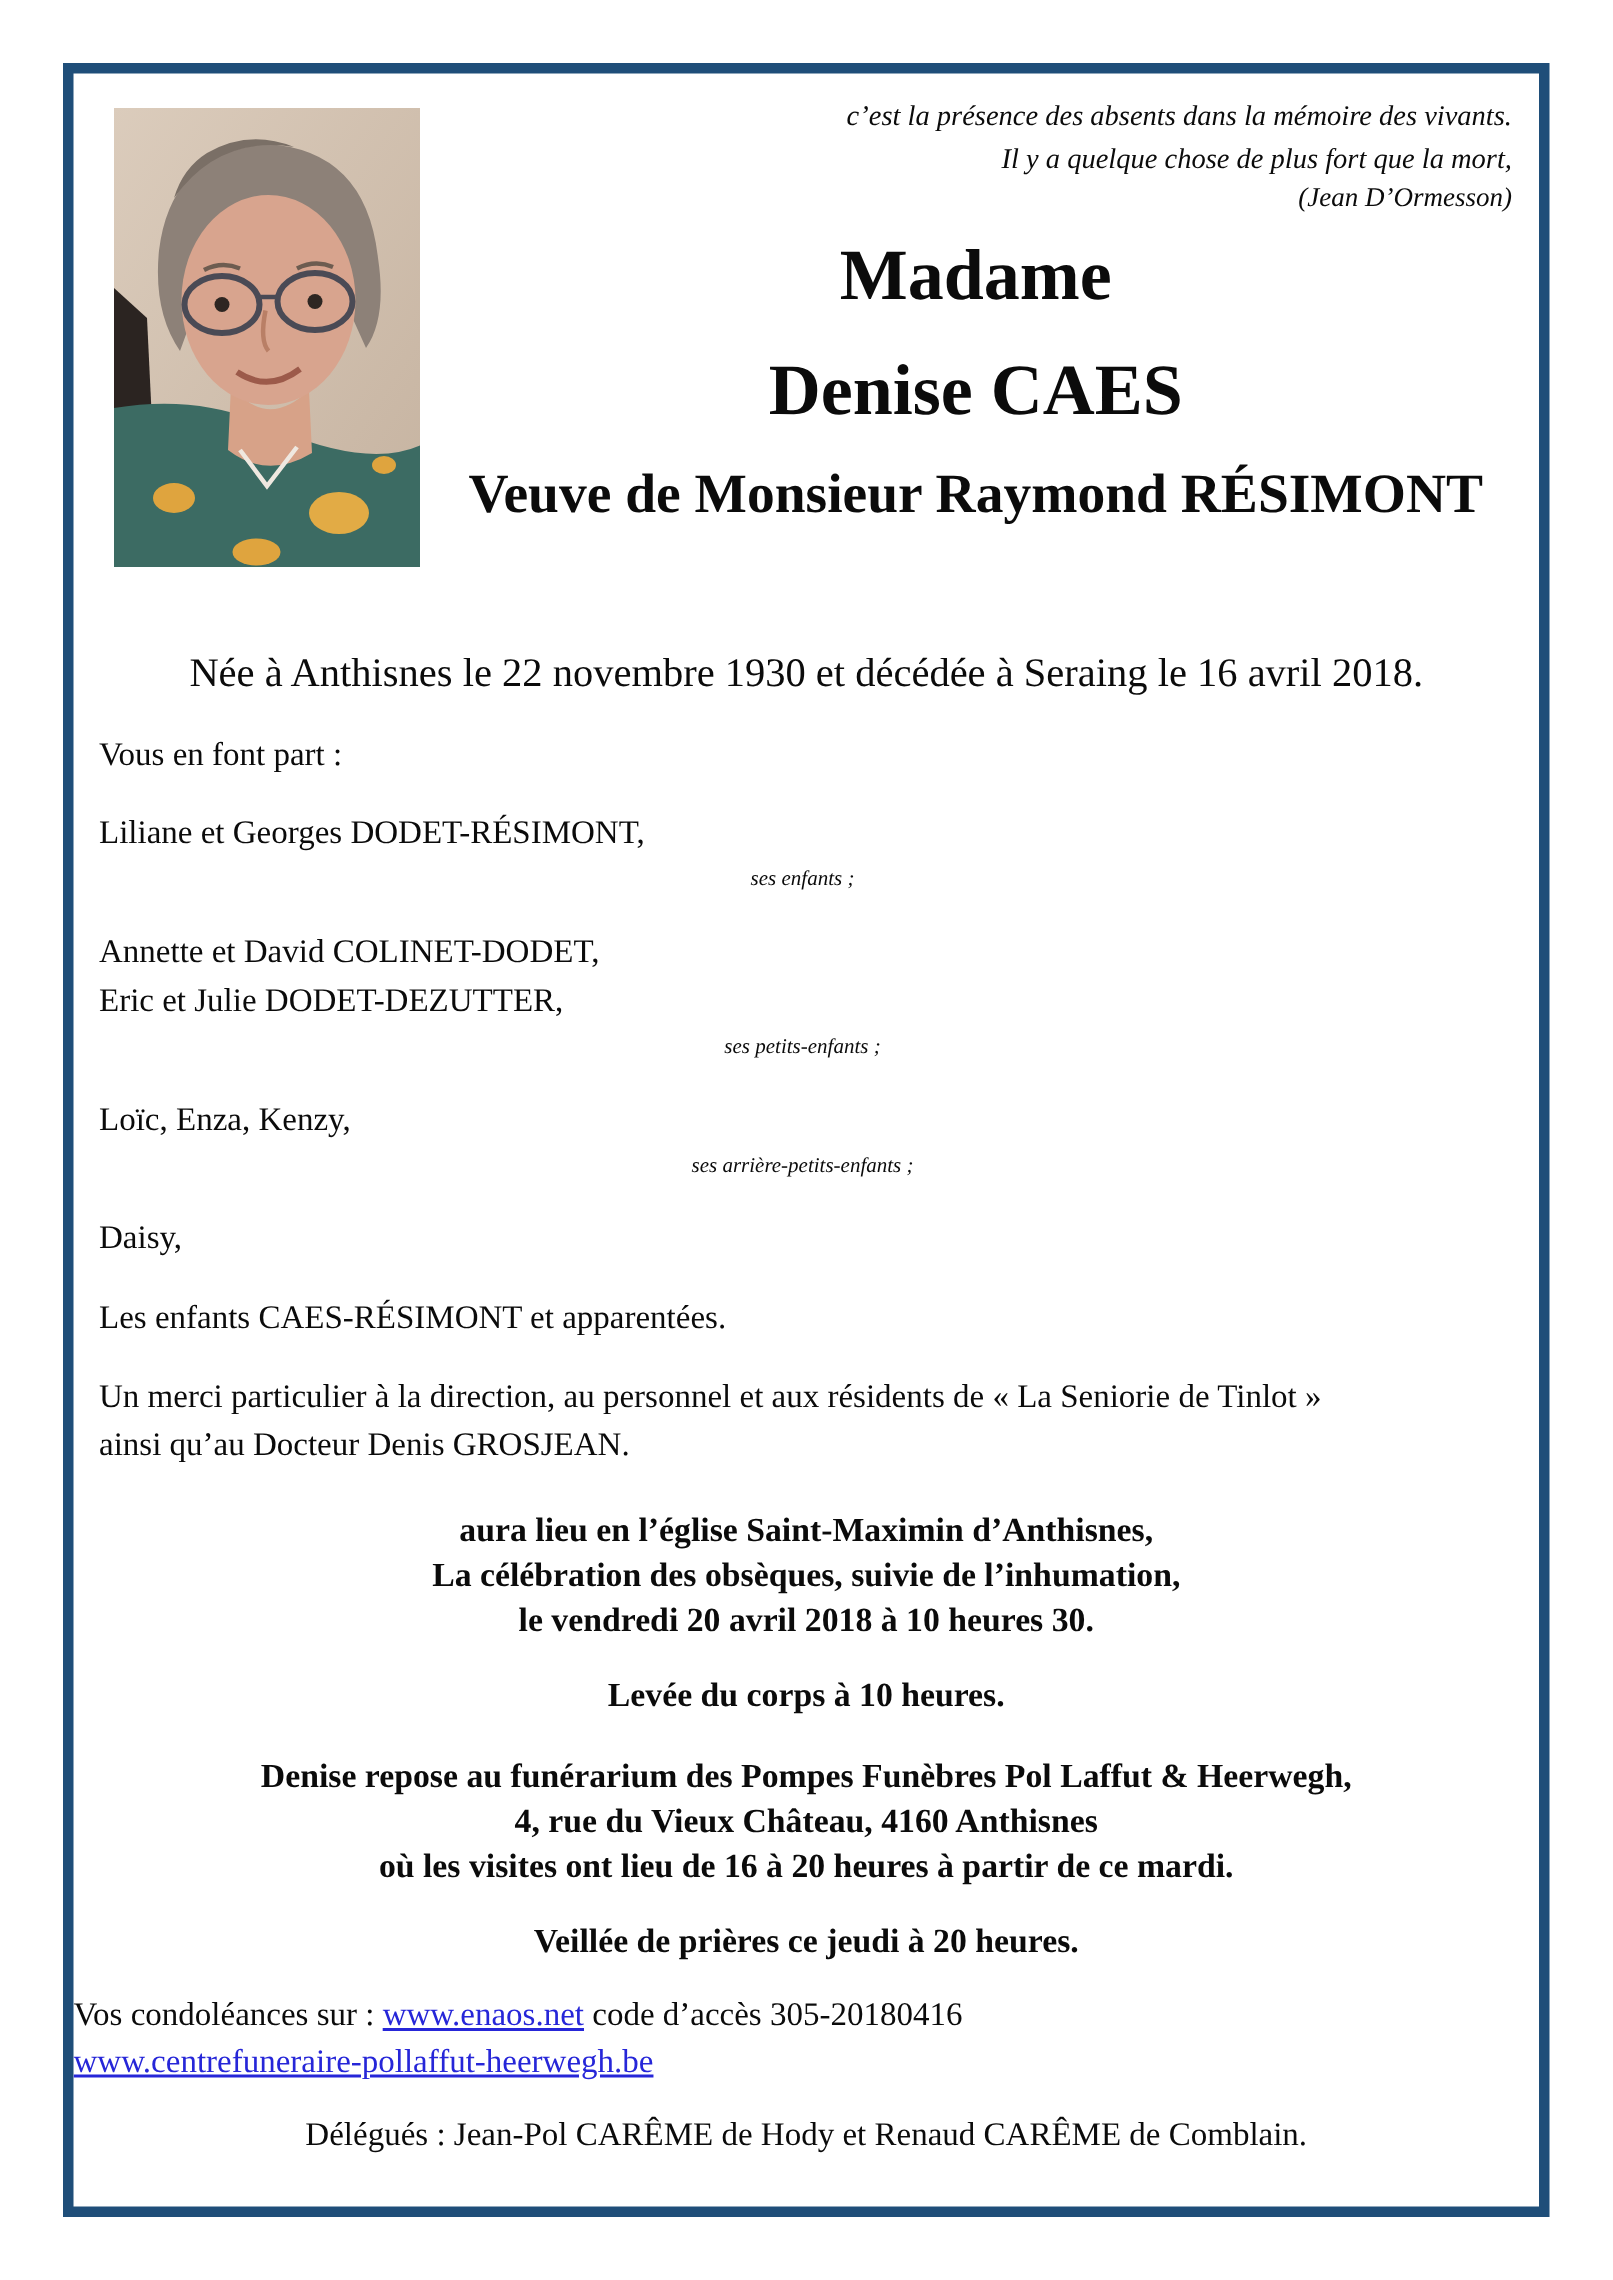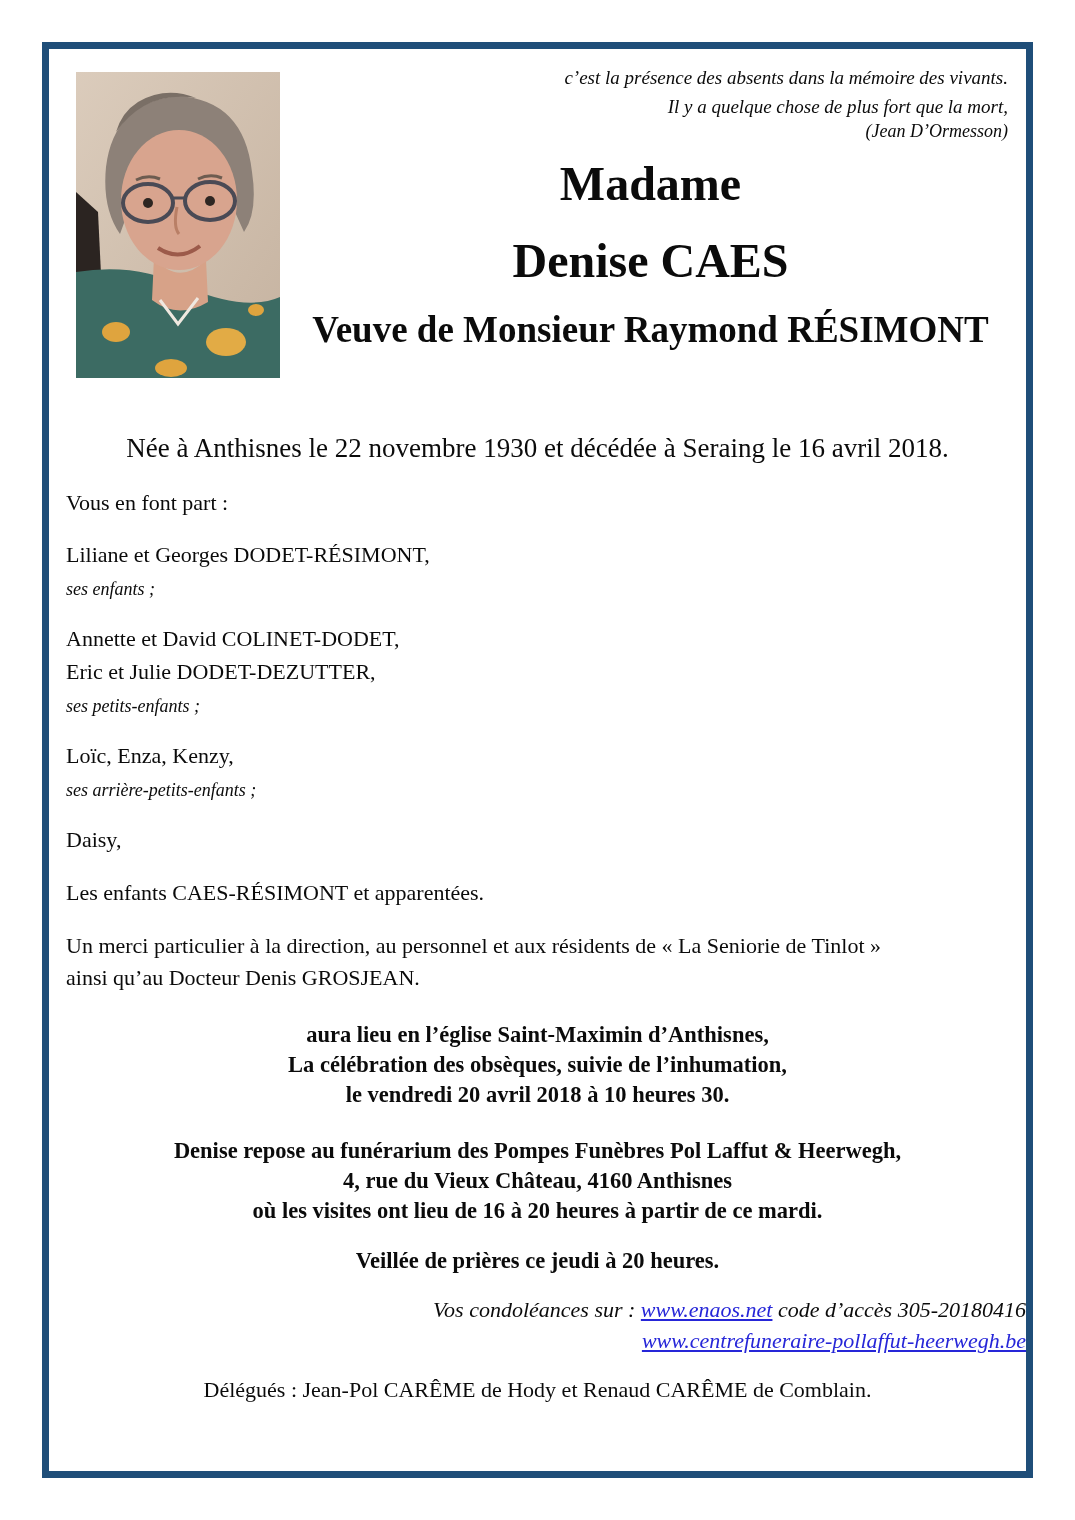--- a/index.html
+++ b/index.html
@@ -19,29 +19,29 @@
   .title-block{text-align:center;}
   .salutation{margin-top:14px;font-size:48px;font-weight:bold;}
   .deceased-name{margin-top:22px;font-size:48px;font-weight:bold;}
   .widow{margin-top:20px;font-size:37px;font-weight:bold;}
 
   .birth{text-align:center;font-size:27px;margin-top:24px;}
 
   .body-block{font-size:22px;padding:0 16px 0 17px;}
   .intro{margin:26px 0 0 0;}
   .names{margin:22px 0 0 0;line-height:33px;}
-  .relation{text-align:left;font-style:italic;font-size:18px;margin:8px 6px 20px 0;}
+  .relation{text-align:center;font-style:italic;font-size:14px;margin:8px 6px 20px 0;}
   .families{margin:24px 0 0 0;}
   .thanks{margin:24px 0 0 0;line-height:32px;}
 
   .center-bold{text-align:center;font-weight:bold;font-size:22.5px;}
   .cer-block{margin-top:26px;line-height:30px;}
   .single-line{margin-top:22px;}
 
-  .condolences{text-align:right;font-style:italic;font-size:22px;margin-top:20px;line-height:31px;margin-left:24px;}
+  .condolences{text-align:left;font-size:22px;margin-top:20px;line-height:31px;}
   .condolences a{color:#2626d8;text-decoration:underline;}
   .delegates{text-align:center;font-size:22px;margin-top:21px;}
 </style>
 </head>
 <body>
 
 <div class="page">
   <div class="frame"></div>
   <div class="content">
 
@@ -120,20 +120,21 @@
         <span>ainsi qu’au Docteur Denis GROSJEAN.</span>
       </p>
     </div>
 
     <div class="center-bold cer-block">
       <div>aura lieu en l’église Saint-Maximin d’Anthisnes,</div>
       <div>La célébration des obsèques, suivie de l’inhumation,</div>
       <div>le vendredi 20 avril 2018 à 10 heures 30.</div>
     </div>
 
+    <div class="center-bold single-line">Levée du corps à 10 heures.</div>
 
     <div class="center-bold cer-block">
       <div>Denise repose au funérarium des Pompes Funèbres Pol Laffut &amp; Heerwegh,</div>
       <div>4, rue du Vieux Château, 4160 Anthisnes</div>
       <div>où les visites ont lieu de 16 à 20 heures à partir de ce mardi.</div>
     </div>
 
     <div class="center-bold single-line">Veillée de prières ce jeudi à 20 heures.</div>
 
     <div class="condolences">

